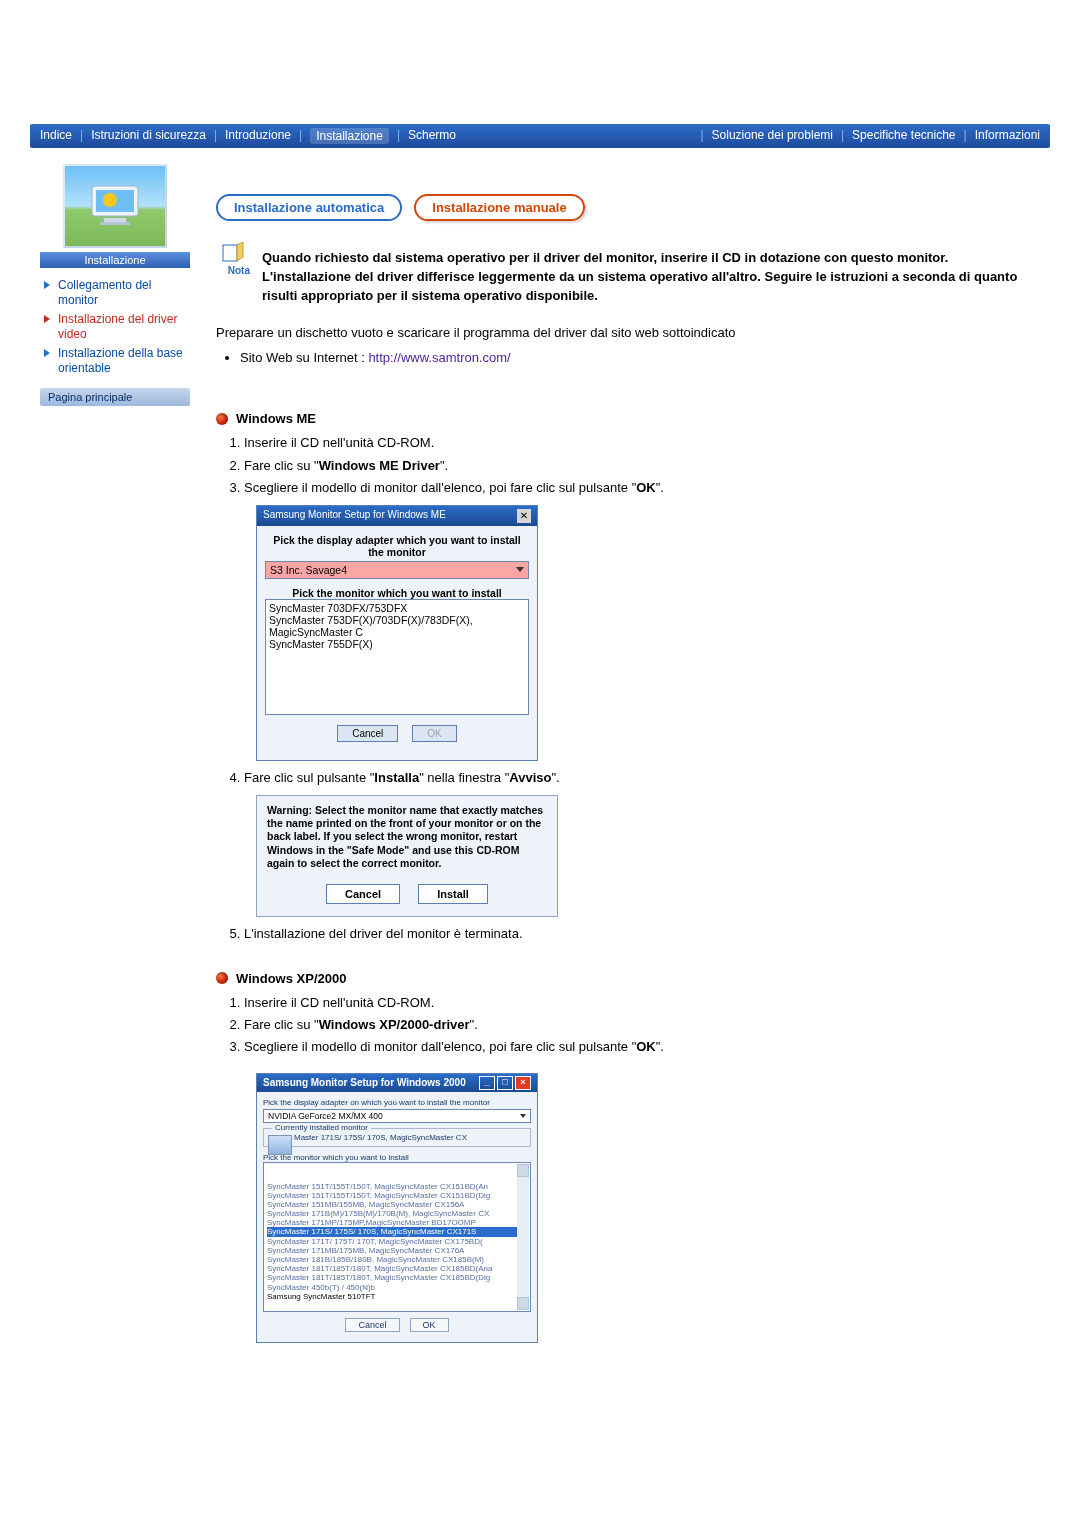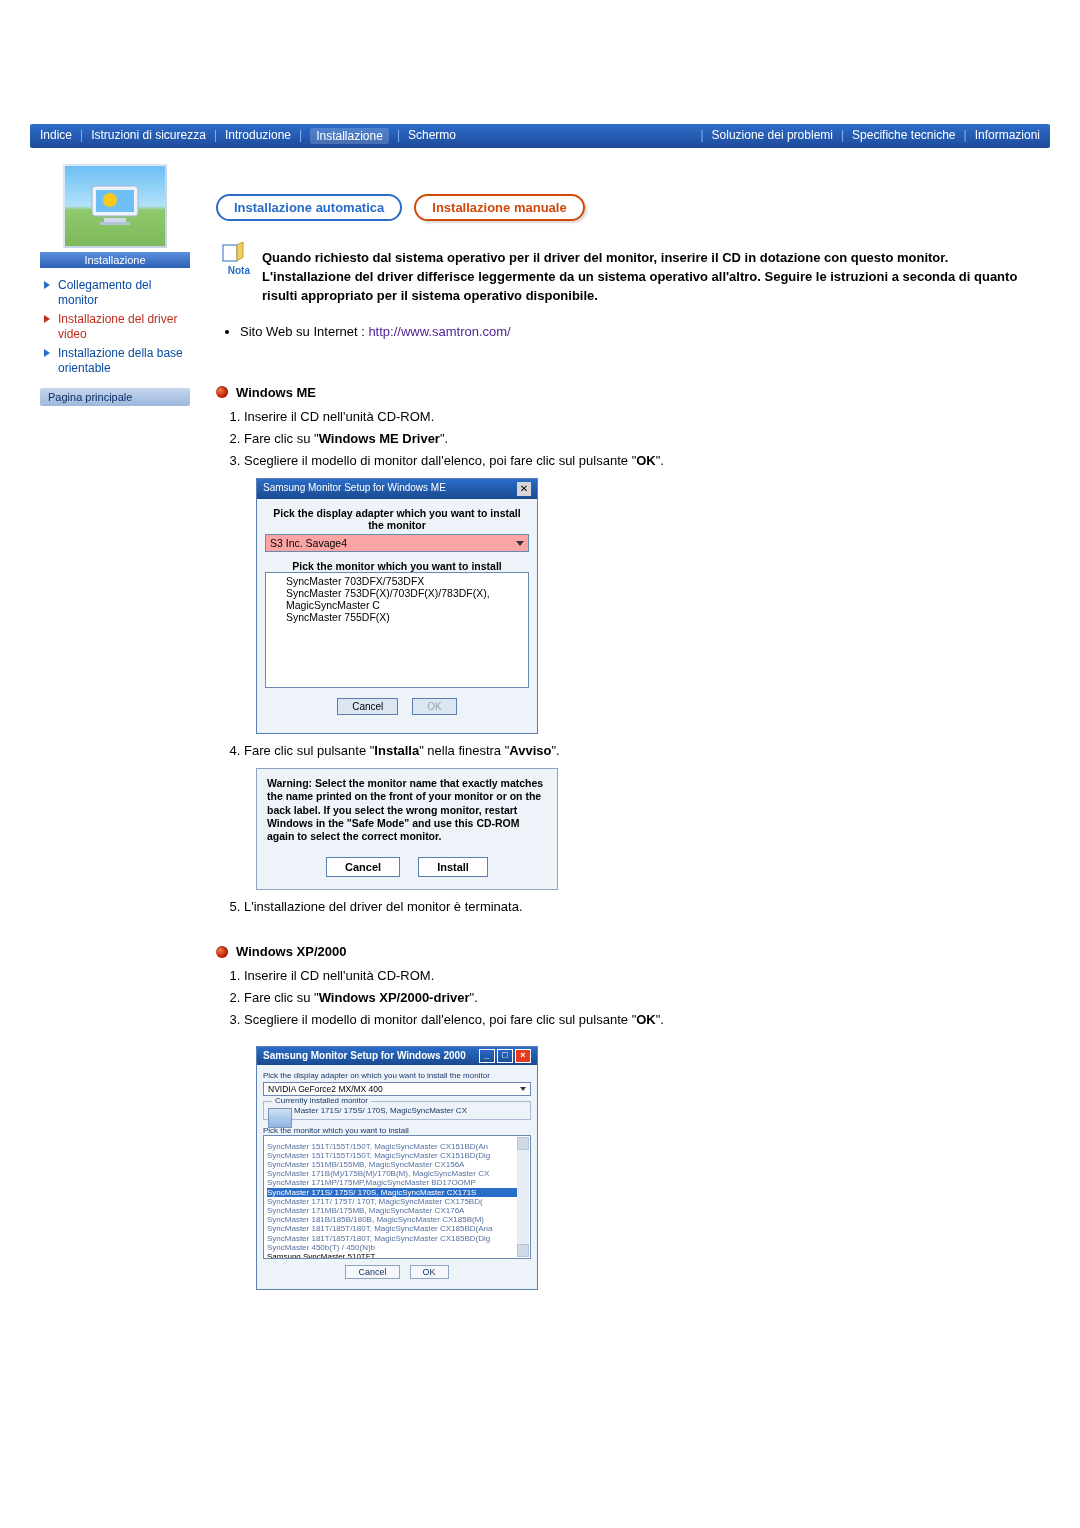--- a/index.html
+++ b/index.html
@@ -166,21 +166,21 @@
   border:1px solid #6b89b0;
   background:#fca5a5;
   padding:2px 4px;
   margin:3px 0 8px;
   display:flex;justify-content:space-between;align-items:center;
   cursor:pointer;
 }
 .dlg .select .arrow{border-top:5px solid #333;border-left:4px solid transparent;border-right:4px solid transparent;}
 .dlg .list{
   border:1px solid #6b89b0;background:#fff;
-  height:110px;padding:2px 20px;
+  height:110px;padding:2px 3px;
   overflow:hidden;
 }
 .dlg .btnrow{display:flex;justify-content:center;gap:14px;padding:10px 0;}
 .dlg .btn{
   border:1px solid #5b7fb0;background:#dce6f2;
   padding:2px 14px;font-size:10px;cursor:pointer;
 }
 .dlg .btn.disabled{color:#9aa5b4;cursor:default;}
 
 
@@ -223,21 +223,21 @@
   display:flex;justify-content:space-between;align-items:center;cursor:pointer;
 }
 .dlg3 .fieldset{border:1px solid #aab9d1;padding:4px 4px 4px 30px;margin:3px 0 6px;position:relative;}
 .dlg3 .fieldset .legend{position:absolute;top:-6px;left:8px;background:#eef3f9;padding:0 3px;}
 .dlg3 .monimg{
   position:absolute;left:4px;top:6px;
   width:22px;height:18px;border:1px solid #7d94b6;background:linear-gradient(#cde1f6,#8fb5e2);
 }
 .dlg3 .list{
   border:1px solid #6b89b0;background:#fff;color:#5670a0;
-  height:110px;padding:6px 3px;overflow:hidden;line-height:1.15;
+  height:110px;padding:19px 3px;overflow:hidden;line-height:1.15;
   position:relative;
 }
 .dlg3 .list .sel{background:#2a6dc9;color:#fff;}
 .dlg3 .list .last{color:#000;}
 .dlg3 .btnrow{display:flex;justify-content:center;gap:10px;padding:6px 0 4px;}
 .dlg3 .btn{
   border:1px solid #8fa4c2;background:#f5f7fb;color:#1a3866;
   padding:1px 12px;font-size:9px;cursor:pointer;
 }
 .scroll-stub{position:absolute;right:1px;top:1px;bottom:1px;width:12px;background:#e7edf5;cursor:pointer;}
@@ -298,20 +298,21 @@
       <div class="note-icon">
         <svg width="24" height="22">
           <rect x="2" y="4" width="14" height="16" fill="#fff" stroke="#2a6dc9"></rect>
           <path d="M16 4 L22 1 L22 16 L16 20 Z" fill="#f0cf5a" stroke="#c79c2a"></path>
         </svg>
         <span>Nota</span>
       </div>
       <p class="bold">Quando richiesto dal sistema operativo per il driver del monitor, inserire il CD in dotazione con questo monitor. L'installazione del driver differisce leggermente da un sistema operativo all'altro. Seguire le istruzioni a seconda di quanto risulti appropriato per il sistema operativo disponibile.</p>
     </div>
 
+    <p>Preparare un dischetto vuoto e scaricare il programma del driver dal sito web sottoindicato</p>
     <ul class="bullets">
       <li>
         <span>Sito Web su Internet : </span><a class="link">http://www.samtron.com/</a>
       </li>
     </ul>
 
     <div class="section-head">
       <span class="ball"></span>
       <span>Windows ME</span>
     </div>

